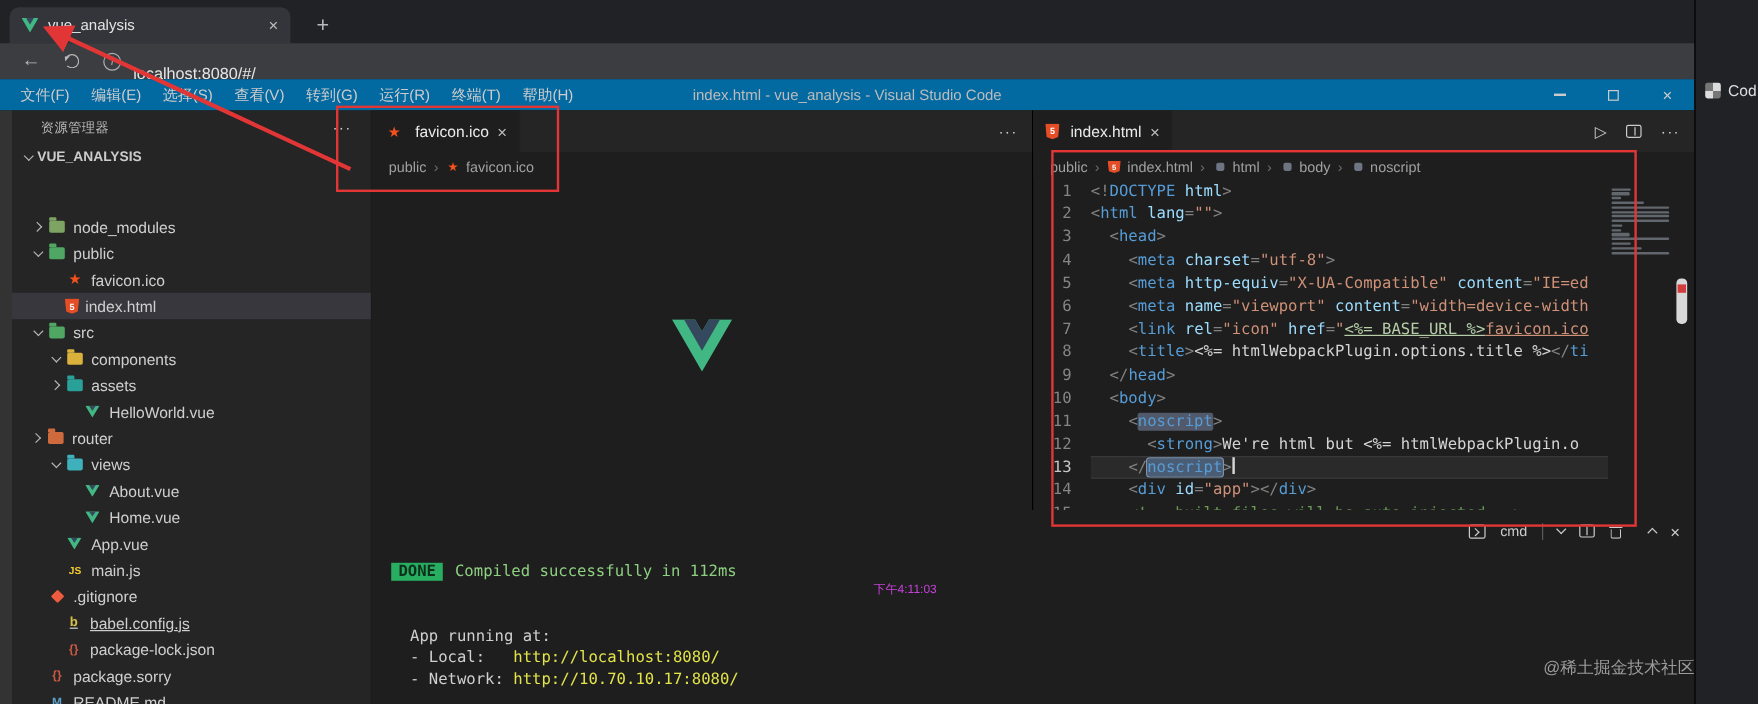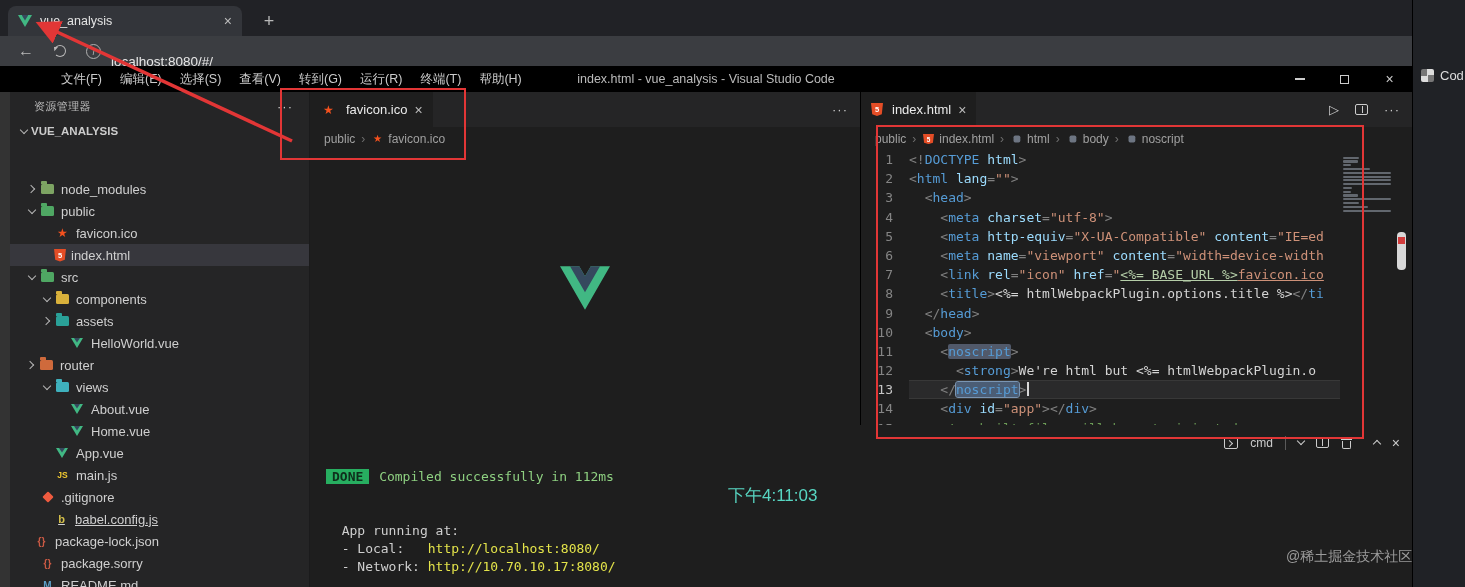--- a/index.html
+++ b/index.html
@@ -18,21 +18,21 @@
            display:flex; align-items:center; gap:20px; padding-left:18px; }
   .bicon { color:#b8b8b8; font-size:16px; line-height:1; }
   .ref { width:12px; height:12px; border:1.6px solid #b8b8b8; border-radius:50%; border-left-color:transparent; position:relative; }
   .ref::after { content:""; position:absolute; left:-4px; top:-2px; border:3px solid transparent; border-right-color:#b8b8b8; transform:rotate(40deg); }
   .info { width:15px; height:15px; border:1.3px solid #b0b0b0; border-radius:50%; display:flex; align-items:center;
           justify-content:center; font-size:9.5px; color:#b0b0b0; font-style:italic; }
   .urltext { color:#e6e6e6; font-size:13.5px; margin-left:-10px;margin-top:20px; }
 
   
   .vscode { position:absolute; left:0; top:66px; width:1412px; height:521px; background:#1e1e1e; }
-  .titlebar { position:relative; height:26px; background:#000000; display:flex; align-items:center;padding-left:44px; }
+  .titlebar { position:relative; height:26px; background:#0369a1; display:flex; align-items:center; }
   .mitem { color:#cccccc; font-size:12.5px; padding:0 9px; }
   .menubar { display:flex; margin-left:8px; z-index:2; }
   .wtitle { position:absolute; left:0; right:0; text-align:center; color:#bbbbbb; font-size:12.5px; pointer-events:none; }
   .wc { position:absolute; right:0; top:0; height:26px; display:flex; z-index:3; }
   .wcb { width:45px; height:26px; display:flex; align-items:center; justify-content:center; color:#cccccc; font-size:14px; }
   .minbar { width:10px; height:1.5px; background:#cccccc; }
   .maxsq { width:9px; height:9px; border:1.2px solid #cccccc; }
 
   .workbench { position:absolute; left:0; top:26px; right:0; bottom:0; }
   .activity { position:absolute; left:0; top:0; width:10px; bottom:0; background:#333333; overflow:hidden; }
@@ -131,21 +131,21 @@
 
   
   .rstrip { position:absolute; left:1412px; top:0; width:53px; height:587px; background:#202226; border-left:1px solid #000; z-index:10; }
   .rshead { margin-top:68px; display:flex; align-items:center; gap:6px; padding-left:8px; color:#dddddd; font-size:13px; }
   .checker { width:13px; height:13px; border-radius:2px;
              background:conic-gradient(#ddd 0 90deg,#777 90deg 180deg,#ddd 180deg 270deg,#777 270deg 360deg); }
   .pgthumb { position:absolute; left:1397px; top:232px; width:9px; height:38px; background:#d8d8d8; border-radius:4px; z-index:40; }
   .pgmark { position:absolute; left:1398px; top:237px; width:7px; height:7px; background:#d23c3c; z-index:41; }
 
   
-  .wm-time { position:absolute; left:728px; top:484px; color:#5eead4; font-size:17px; opacity:.9; z-index:45; }
+  .wm-time { position:absolute; left:728px; top:484px; color:#d946ef; font-size:10px; opacity:.9; z-index:45; }
   .wm-credit { position:absolute; left:1286px; top:548px; color:#9b9b9b; font-size:14px; z-index:50; }
 
   .anno { position:absolute; left:0; top:0; z-index:60; pointer-events:none; }
 </style>
 </head>
 <body>
 
 <div class="screen">
 
   <div class="btabbar">
@@ -279,21 +279,21 @@
             <div class="trow" style="padding-left: 14px;">
               <span class="twistie"></span>
               <span class="fi git-icon"></span>
               <span class="tlabel">.gitignore</span>
             </div>
             <div class="trow" style="padding-left: 28px; text-decoration: underline;">
               <span class="twistie"></span>
               <span class="fi babel-icon"></span>
               <span class="tlabel">babel.config.js</span>
             </div>
-            <div class="trow" style="padding-left: 8px;">
+            <div class="trow" style="padding-left: 28px;">
               <span class="twistie"></span>
               <span class="fi json-icon"></span>
               <span class="tlabel">package-lock.json</span>
             </div>
             <div class="trow" style="padding-left: 14px;">
               <span class="twistie"></span>
               <span class="fi json-icon"></span>
               <span class="tlabel">package.sorry</span>
             </div>
             <div class="trow" style="padding-left: 14px;">

